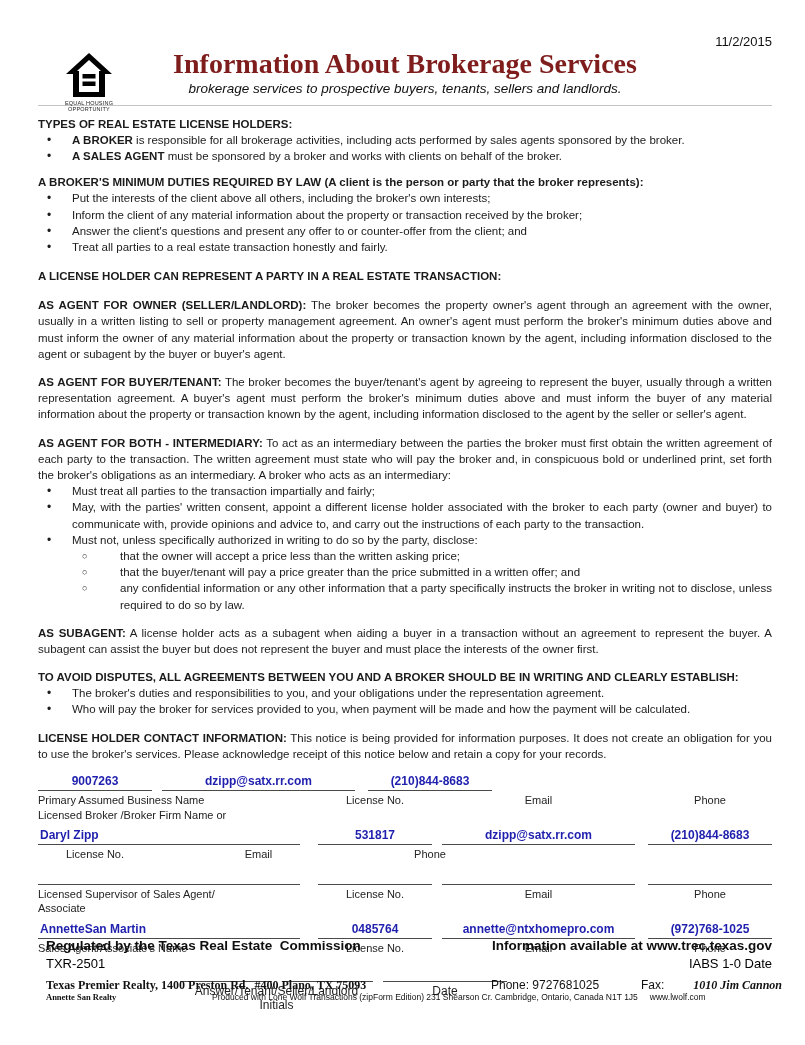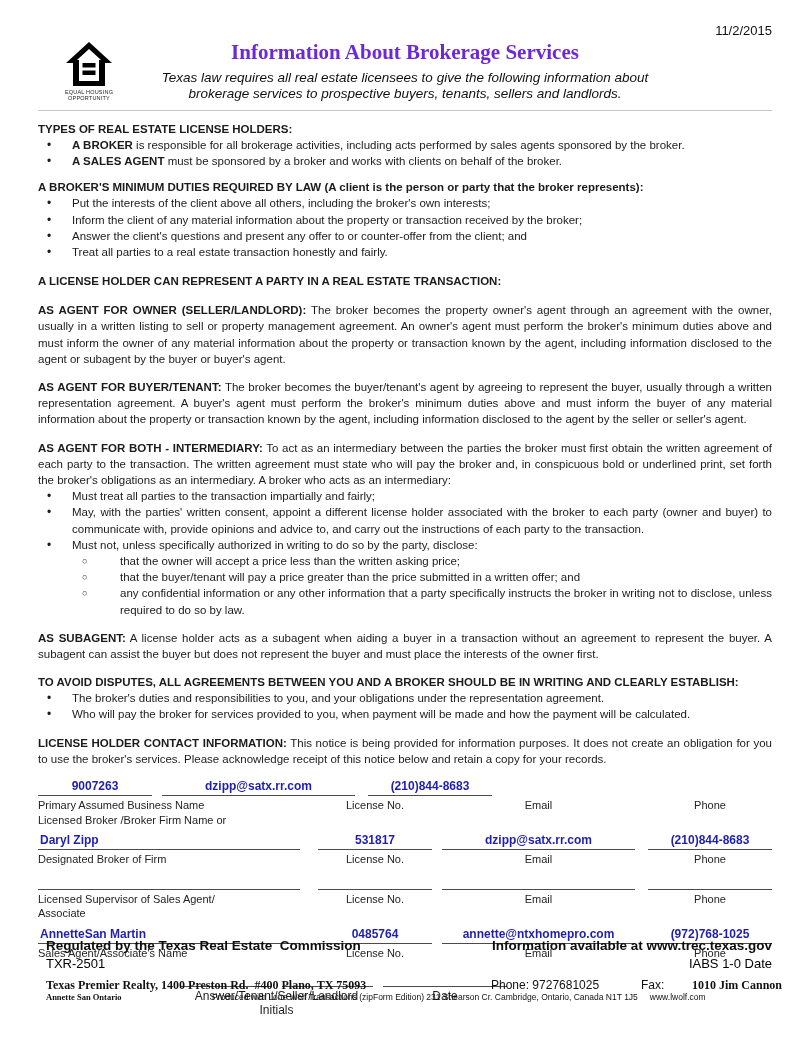--- a/index.html
+++ b/index.html
@@ -6,29 +6,29 @@
     --blue:#1f1fae;
     --ink:#1b1b1b;
     --line:#4a4a4a;
   }
   html,body{margin:0;padding:0;}
   body{
     width:805px;height:1045px;background:#ffffff;position:relative;
     font-family:"Liberation Sans", sans-serif;color:var(--ink);
     overflow:hidden;
   }
-  .page{position:absolute;left:38px;right:33px;top:1px;}
+  .page{position:absolute;left:38px;right:33px;top:12px;}
 
   
   .date-top{position:absolute;top:22px;right:0;font-size:13px;color:#111;}
   .eho{position:absolute;left:18px;top:40px;width:66px;text-align:center;}
   .eho svg{display:block;margin:0 auto;}
   .eho .cap{font-size:5.5px;line-height:6px;color:#222;letter-spacing:.2px;margin-top:2px;}
   .hdr{padding-top:38px;text-align:center;border-bottom:1px solid #c4c4c4;padding-bottom:8px;}
-  .title{font-family:"Liberation Serif", serif;font-weight:bold;font-size:21px;line-height:27px;color:#6d28d9;}
+  .title{font-family:"Liberation Serif", serif;font-weight:bold;font-size:28px;line-height:27px;color:#7f1d1d;}
   .subtitle{font-style:italic;font-size:13.5px;line-height:16px;margin-top:4px;color:#101010;}
 
   
   .sec-h{font-weight:bold;font-size:11.5px;line-height:16px;margin:10px 0 0 0;}
   .para{font-size:11.5px;line-height:16.2px;margin:10px 0 0 0;text-align:justify;}
   .para b{white-space:pre-wrap;}
   .li{display:flex;font-size:11.5px;line-height:16.2px;}
   .li .b{flex:none;width:25px;padding-left:9px;font-size:12px;}
   .li .t{flex:1;text-align:justify;}
   .li.sub .b{width:38px;padding-left:44px;font-size:9px;}
@@ -57,21 +57,21 @@
   .ilabels .l2{width:124px;text-align:center;}
 
   
   .footer{position:absolute;left:46px;right:33px;top:938px;}
   .frow1{display:flex;justify-content:space-between;font-weight:bold;font-size:13.5px;color:#0e0e0e;}
   .frow2{display:flex;justify-content:space-between;font-size:13px;margin-top:3px;color:#000000;}
   .fine{position:relative;height:12px;margin-top:7px;font-size:12px;color:#111;}
   .fine .office{position:absolute;left:0;top:0;font-family:"Liberation Serif",serif;font-weight:bold;}
   .fine .phone{position:absolute;left:445px;top:0;}
   .fine .fax{position:absolute;left:595px;top:0;}
-  .fine .ref{position:absolute;right:-10px;top:0;font-family:"Liberation Serif",serif;font-weight:bold;}
+  .fine .ref{position:absolute;right:-10px;top:0;font-family:"Liberation Serif",serif;font-weight:bold;font-style:italic;}
   .fine2{display:flex;margin-top:2px;font-size:8.5px;color:#111;}
   .fine2 .agent{width:162px;font-family:"Liberation Serif",serif;font-weight:bold;flex:none;}
   .fine2 .produced{margin-left:4px;}
   .fine2 .lwolf{margin-left:12px;}
 </style>
 </head>
 <body>
 
 <div class="page">
 
@@ -88,21 +88,20 @@
     </span>
     <div class="cap">
       <div>EQUAL HOUSING</div>
       <div>OPPORTUNITY</div>
     </div>
   </div>
 
   <div class="hdr">
     <div class="title">Information About Brokerage Services</div>
     <div class="subtitle">
-      <div>Texas law requires all real estate licensees to give the following information about</div>
       <div>brokerage services to prospective buyers, tenants, sellers and landlords.</div>
     </div>
   </div>
 
   <div class="sec-h">TYPES OF REAL ESTATE LICENSE HOLDERS:</div>
   <div class="li">
     <span class="b">•</span>
     <span class="t"><b>A BROKER</b><span> is responsible for all brokerage activities, including acts performed by sales agents sponsored by the broker.</span></span>
   </div>
   <div class="li">
@@ -192,21 +191,20 @@
       <div class="c4">Phone</div>
     </div>
 
     <div class="vrow">
       <div class="c c1">Daryl Zipp</div>
       <div class="c c2">531817</div>
       <div class="c c3">dzipp@satx.rr.com</div>
       <div class="c c4">(210)844-8683</div>
     </div>
     <div class="lrow">
-      <div class="c1">Designated Broker of Firm</div>
       <div class="c2">License No.</div>
       <div class="c3">Email</div>
       <div class="c4">Phone</div>
     </div>
 
     <div class="vrow" style="margin-top:6px;">
       <div class="c c1"></div>
       <div class="c c2"></div>
       <div class="c c3"></div>
       <div class="c c4"></div>
@@ -258,17 +256,17 @@
     <span>TXR-2501</span>
     <span>IABS 1-0 Date</span>
   </div>
   <div class="fine">
     <span class="office">Texas Premier Realty, 1400 Preston Rd.&nbsp; #400 Plano, TX 75093</span>
     <span class="phone">Phone: 9727681025</span>
     <span class="fax">Fax:</span>
     <span class="ref">1010 Jim Cannon</span>
   </div>
   <div class="fine2">
-    <span class="agent">Annette San Ontario</span>
+    <span class="agent">Annette San Realty</span>
     <span class="produced">Produced with Lone Wolf Transactions (zipForm Edition) 231 Shearson Cr. Cambridge, Ontario, Canada N1T 1J5</span>
     <span class="lwolf">www.lwolf.com</span>
   </div>
 </div>
 
 </body></html>

